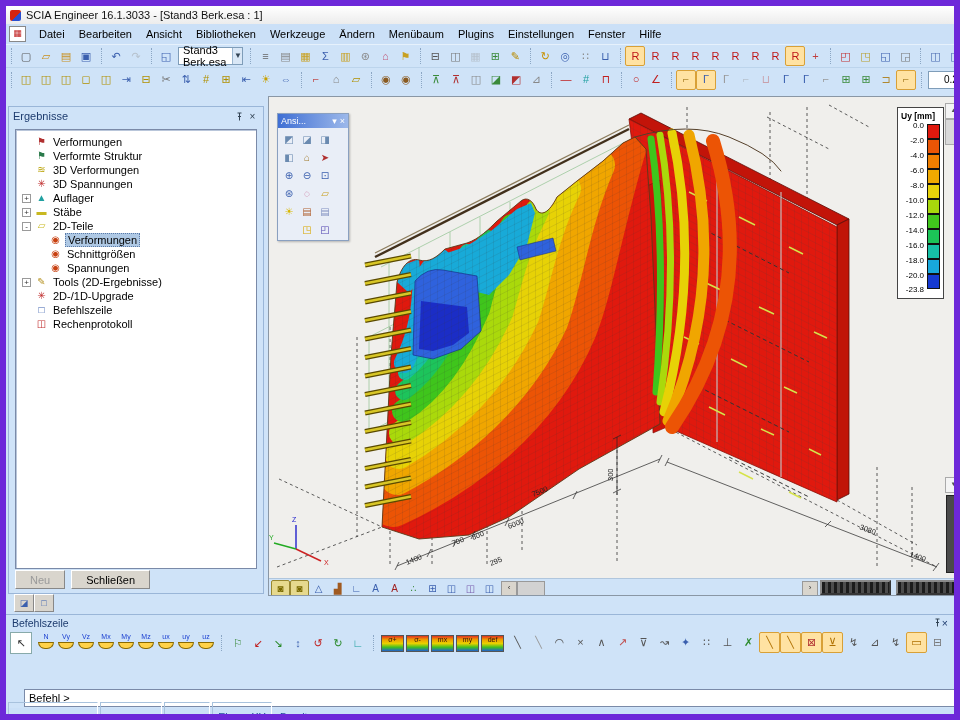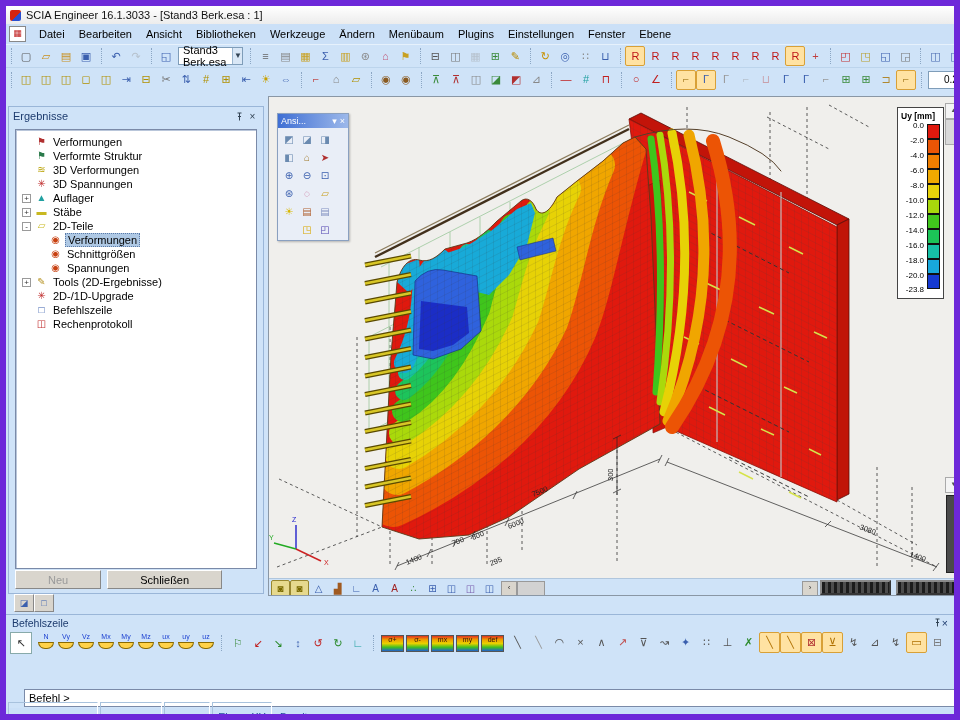--- a/index.html
+++ b/index.html
@@ -30,21 +30,21 @@
   .panel-header .sp{flex:1;}
   .panel-header .ph-btn{width:13px;height:13px;display:flex;align-items:center;justify-content:center;color:#345;font-size:10px;cursor:default;}
   #tree-box{position:absolute;left:6px;top:22px;width:242px;height:440px;background:#fff;border:1px solid #7a8aa8;box-shadow:inset 1px 1px 0 #b9c6da;overflow:hidden;padding-top:5px;box-sizing:border-box;}
   .tree-item{display:flex;align-items:center;height:14px;padding-left:calc(6px + var(--ind,0)*14px);white-space:nowrap;cursor:default;}
   .tree-item .ex{width:9px;height:9px;box-sizing:border-box;border:1px solid #9a9a9a;background:#fff;font-size:8px;line-height:7px;text-align:center;color:#333;margin-right:4px;flex:0 0 auto;}
   .tree-item .ex:empty{visibility:hidden;}
   .tree-item .tic{width:13px;font-size:10px;line-height:1;margin-right:3px;text-align:center;flex:0 0 auto;}
   .tree-item .tlabel{padding:0 2px;}
   .tree-item.sel .tlabel{background:#aec8e4;border:1px dotted #5a7aa8;}
   #panel-buttons{position:absolute;left:6px;bottom:4px;display:flex;gap:6px;}
-  .btn{height:17px;padding:0 32px;background:#d9d5cd;border:1px solid #888;border-top-color:#fff;border-left-color:#fff;font-size:11px;display:flex;align-items:center;cursor:default;}
+  .btn{height:17px;padding:0 14px;background:#d9d5cd;border:1px solid #888;border-top-color:#fff;border-left-color:#fff;font-size:11px;display:flex;align-items:center;cursor:default;}
   .btn.dis{color:#9a9a9a;}
   #mini-tabs{position:absolute;left:8px;top:588px;display:flex;}
   .mini-tab{width:18px;height:16px;background:#d9d5cd;border:1px solid #888;border-top-color:#fff;border-left-color:#fff;font-size:9px;display:flex;align-items:center;justify-content:center;color:#3a5fae;}
   
   #viewport{position:absolute;left:262px;top:90px;width:694px;height:500px;background:#f0efec;border:1px solid #8a97a5;box-sizing:border-box;overflow:hidden;}
   #scene{position:absolute;left:0;top:0;}
   
   #palette{position:absolute;left:8px;top:16px;width:70px;background:#e9eef7;border:1px solid #8aa0c0;box-shadow:1px 1px 2px rgba(0,0,0,.25);}
   #palette-header{height:14px;background:linear-gradient(90deg,#3f6fd4,#9cb8ea);color:#fff;font-size:9px;display:flex;align-items:center;padding:0 3px;}
   #palette-header .sp{flex:1;}
@@ -105,21 +105,21 @@
     <span class="menu-item">Datei</span>
         <span class="menu-item">Bearbeiten</span>
         <span class="menu-item">Ansicht</span>
         <span class="menu-item">Bibliotheken</span>
         <span class="menu-item">Werkzeuge</span>
         <span class="menu-item">Ändern</span>
         <span class="menu-item">Menübaum</span>
         <span class="menu-item">Plugins</span>
         <span class="menu-item">Einstellungen</span>
         <span class="menu-item">Fenster</span>
-        <span class="menu-item">Ebene</span>
+        <span class="menu-item">Hilfe</span>
       </div>
   </div>
 
   <div id="tb1" class="tbrow">
     <span class="handle"></span>
     <div class="grp">
         <span class="ti" style="color: rgb(85, 85, 85);">▢</span>
         <span class="ti" style="color: rgb(200, 144, 32);">▱</span>
         <span class="ti" style="color: rgb(200, 144, 32);">▤</span>
         <span class="ti" style="color: rgb(58, 95, 174);">▣</span>

